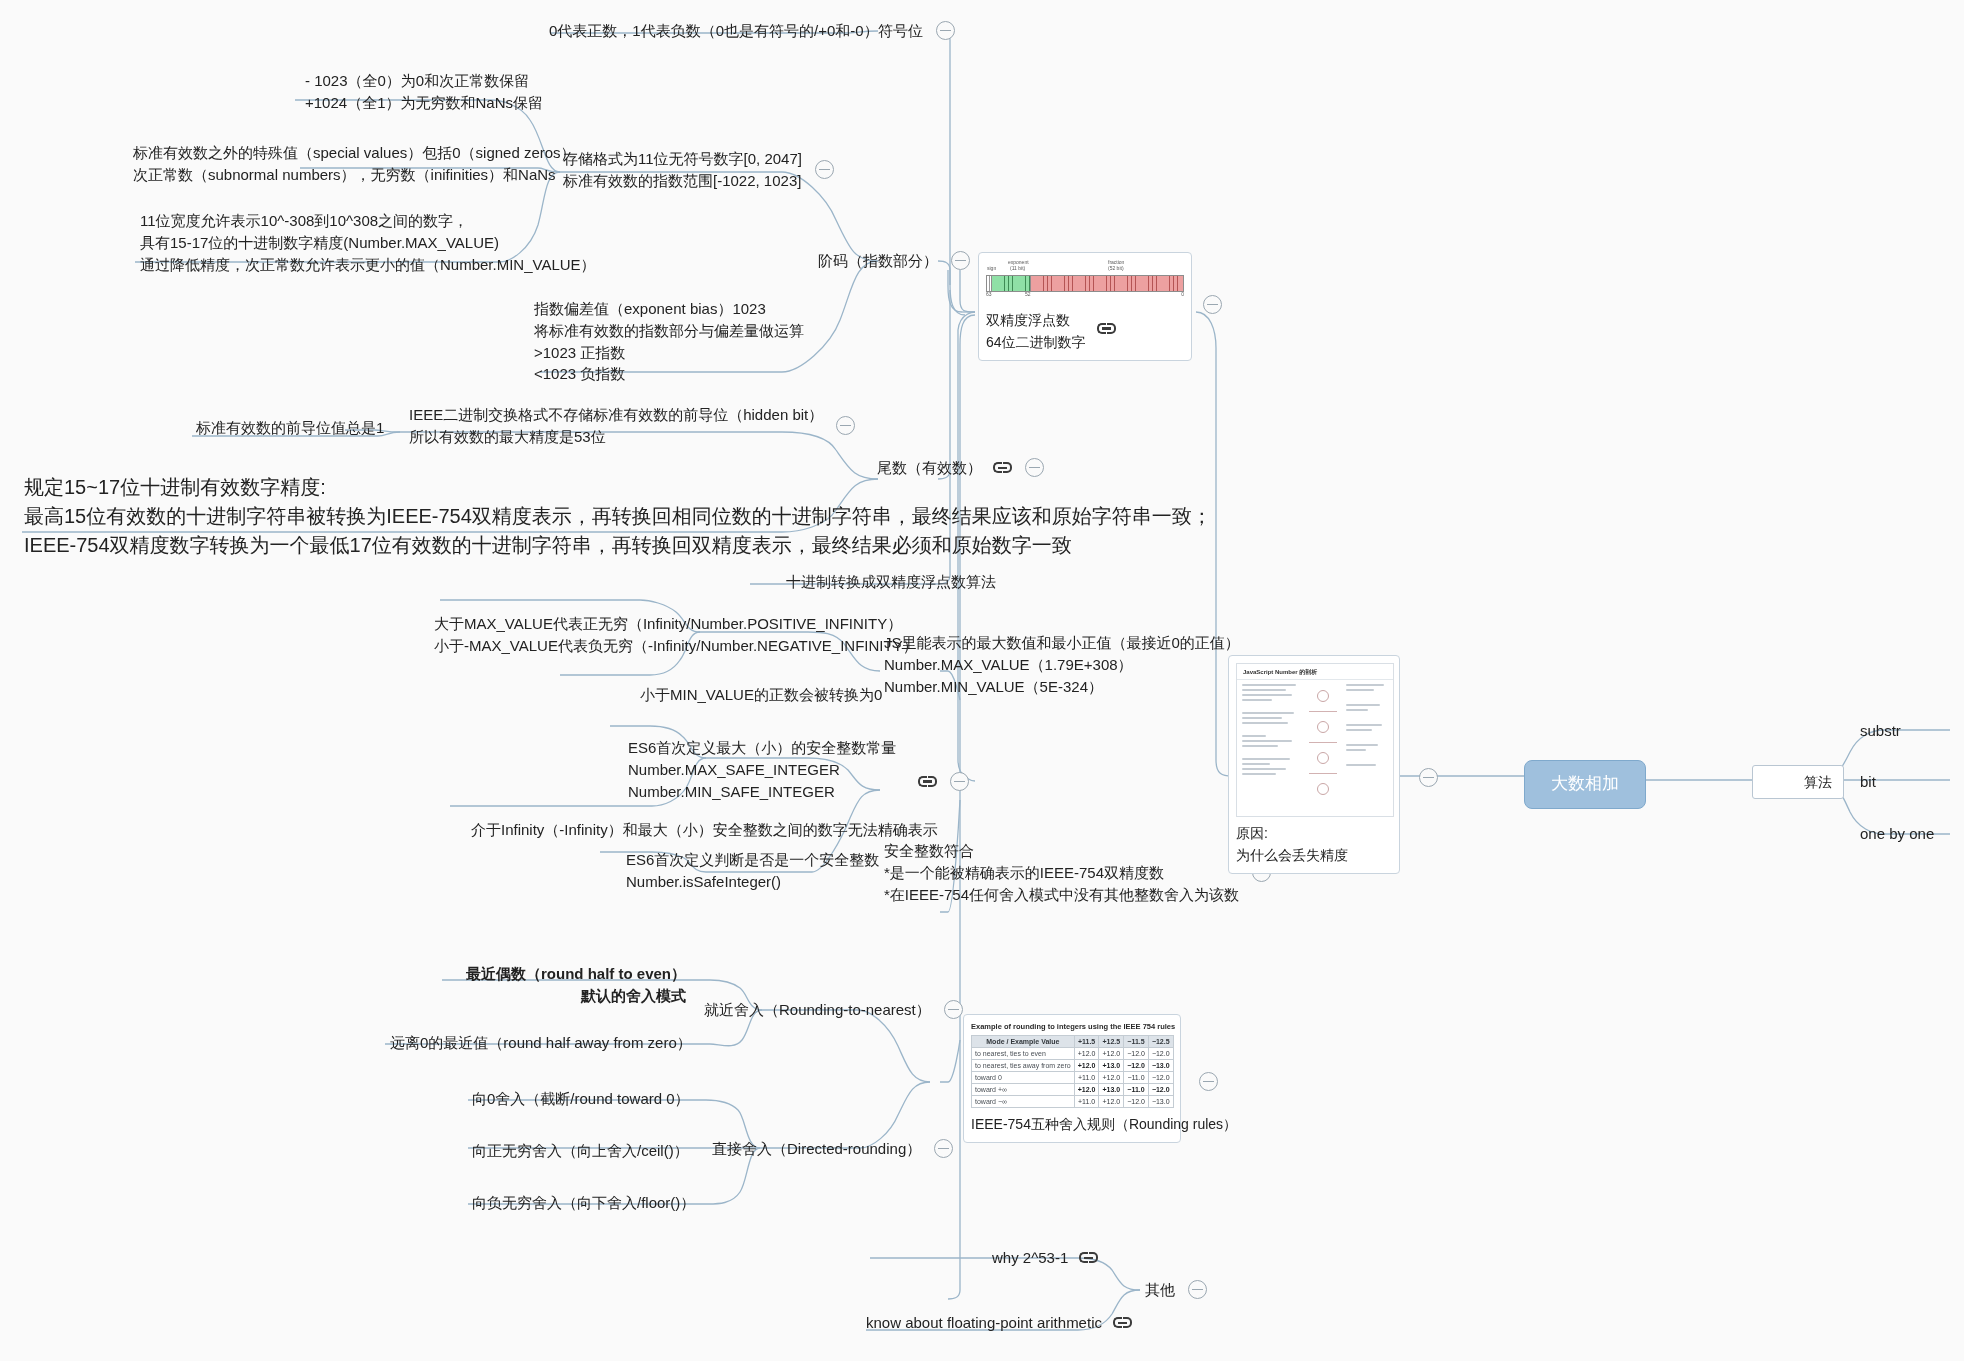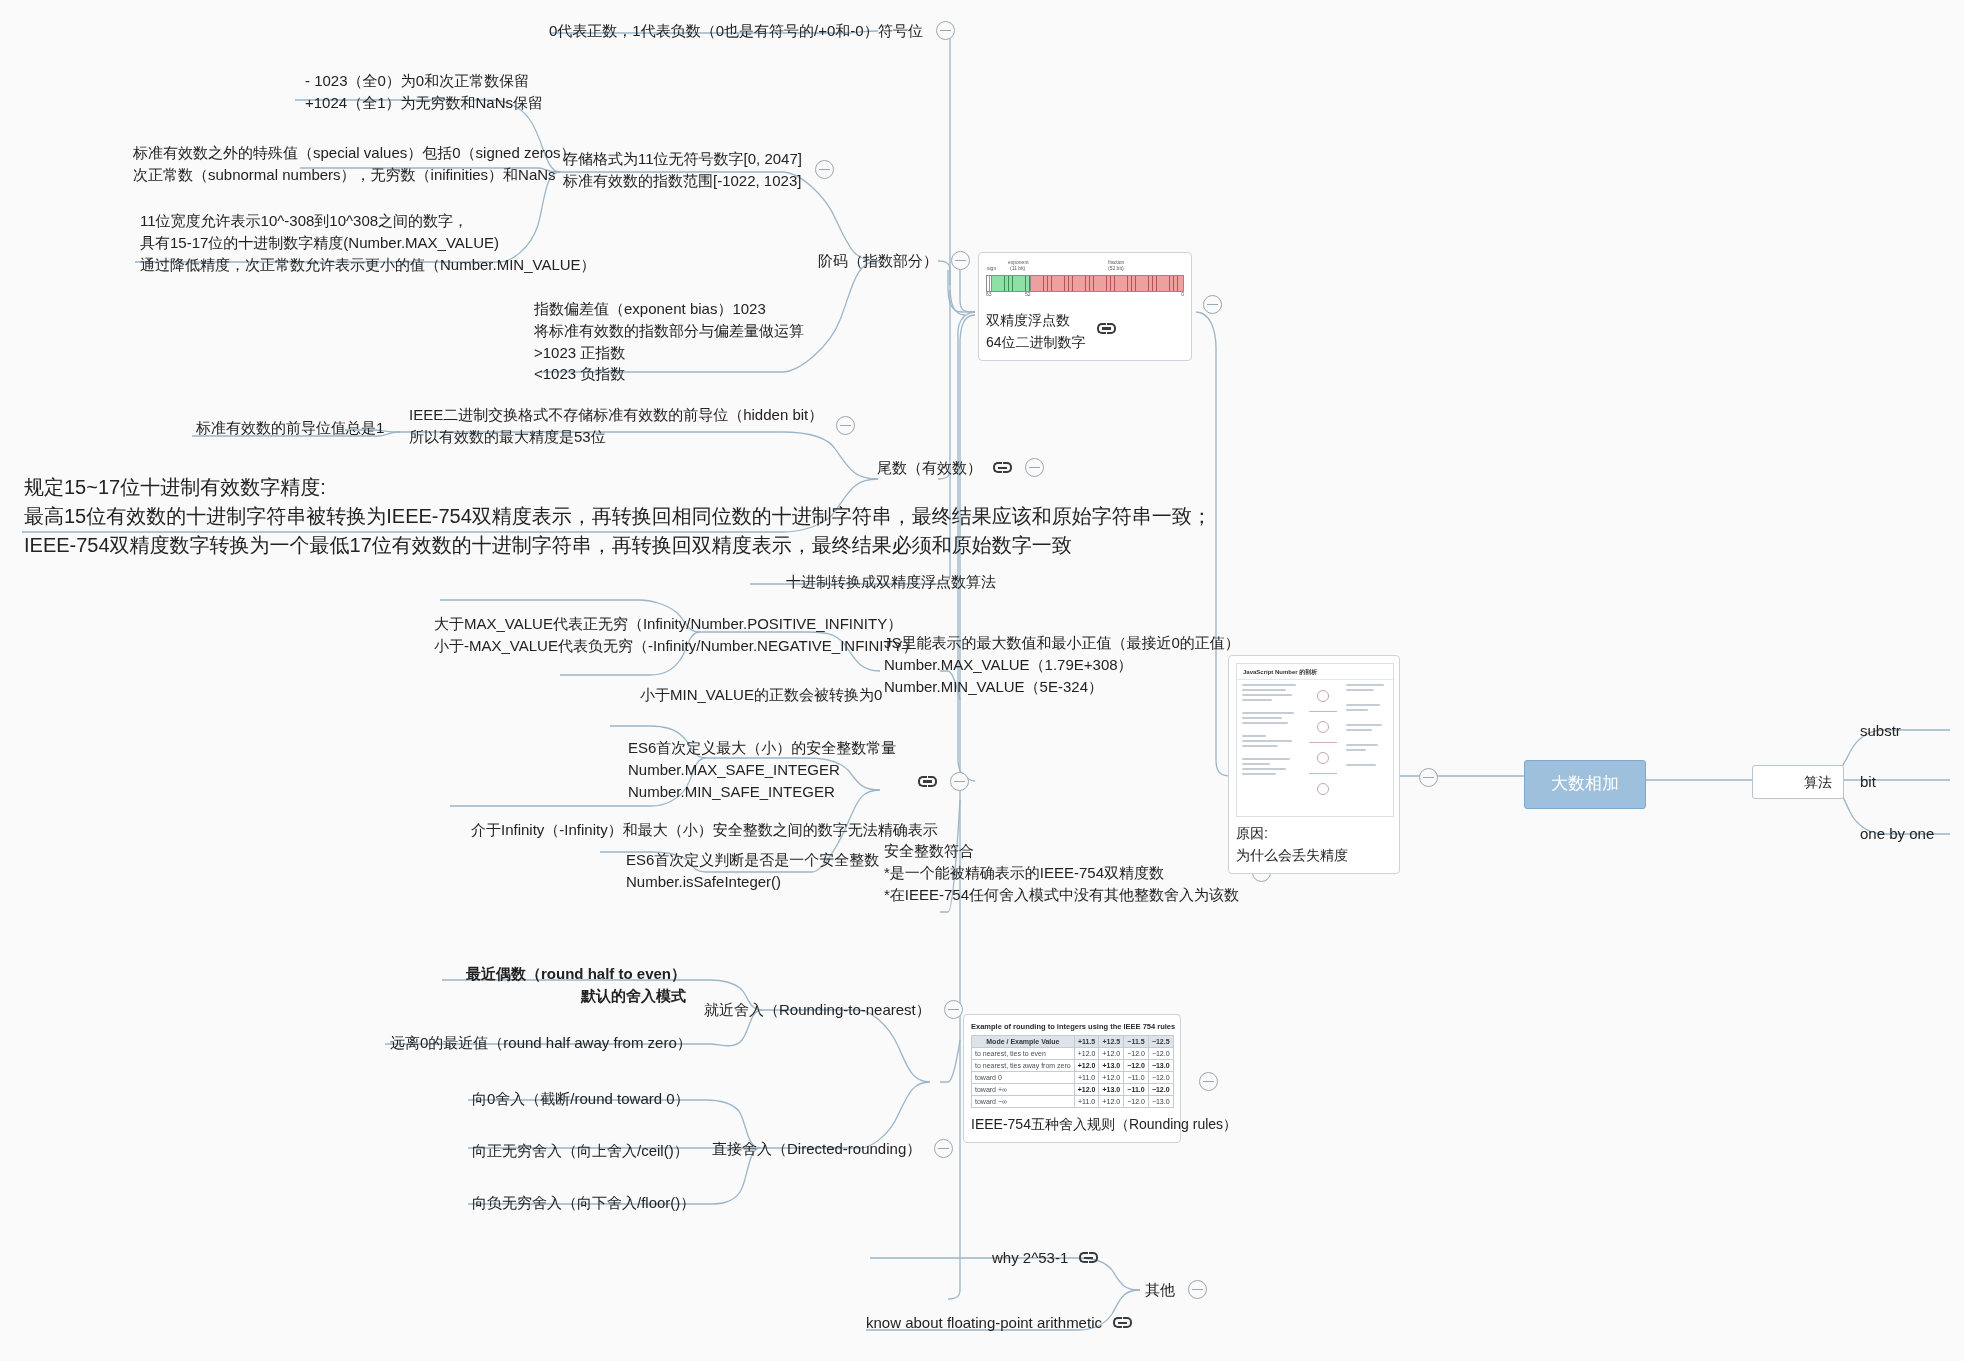--- a/index.html
+++ b/index.html
@@ -82,21 +82,21 @@
     position: absolute;
     left: 5px; right: 5px; top: 5.2px;
     height: 2.4px;
     background: #3b3b3b;
   }
 
   
   .node.accent {
     background: #9fc0dd;
     border: 1px solid #7fa9cc;
-    border-radius: 3px;
+    border-radius: 8px;
     padding: 11px 26px;
   }
   .node.accent .txt { color: #ffffff; font-size: 17px; }
 
   
   .node.boxed {
     border: 1px solid #b9c6d2;
     border-radius: 3px;
     background: #ffffff;
     padding: 6px 11px;

